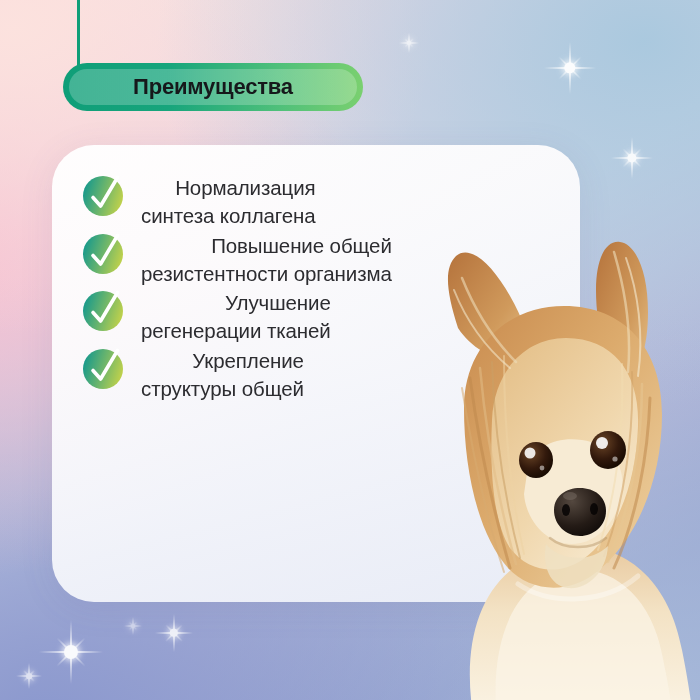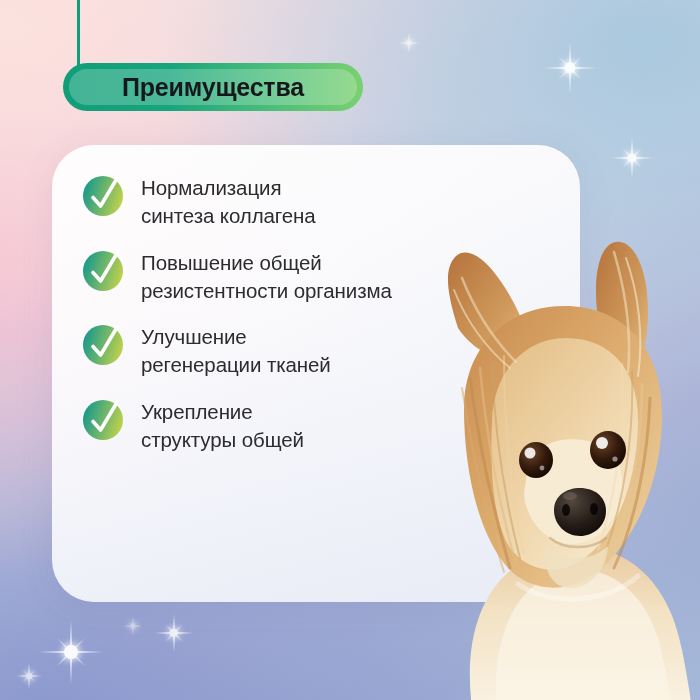--- a/index.html
+++ b/index.html
@@ -75,21 +75,21 @@
     display: flex; align-items: center; justify-content: center;
     background: rgba(255,255,255,0.30);
     padding: 3px;
     background-image: linear-gradient(rgba(255,255,255,0.22), rgba(255,255,255,0.22)),
                       linear-gradient(90deg, #0f9e78 0%, #17a57c 35%, #4fc07a 72%, #7ad06f 100%);
     background-origin: border-box;
     background-clip: content-box, border-box;
     border: 3px solid transparent;
   }
   #title-badge .label {
-    font-size: 25px;
+    font-size: 22px;
     font-weight: 700;
     color: #16181b;
     letter-spacing: -0.2px;
     line-height: 1;
     white-space: nowrap;
   }
 
   
   #benefits-card {
     position: absolute;
@@ -103,21 +103,21 @@
         rgba(238,241,249,0.92) 100%);
     box-shadow: 0 6px 34px rgba(90,90,140,0.10);
   }
 
   #benefit-list {
     position: absolute;
     left: 30px; top: 28px;
     right: 20px;
     display: flex;
     flex-direction: column;
-    gap: 17px;
+    text-align: right;
   }
   .benefit-row {
     display: flex;
     align-items: flex-start;
     gap: 17px;
   }
   .check-icon {
     position: relative;
     flex: 0 0 auto;
     width: 42px; height: 42px;

